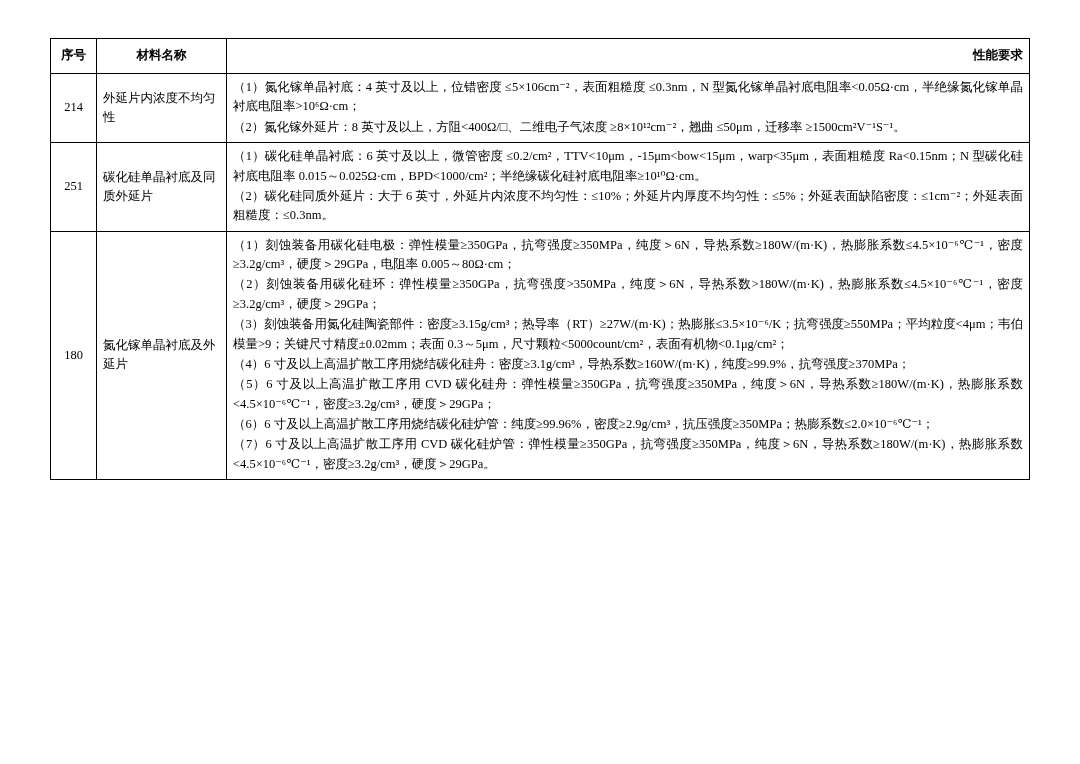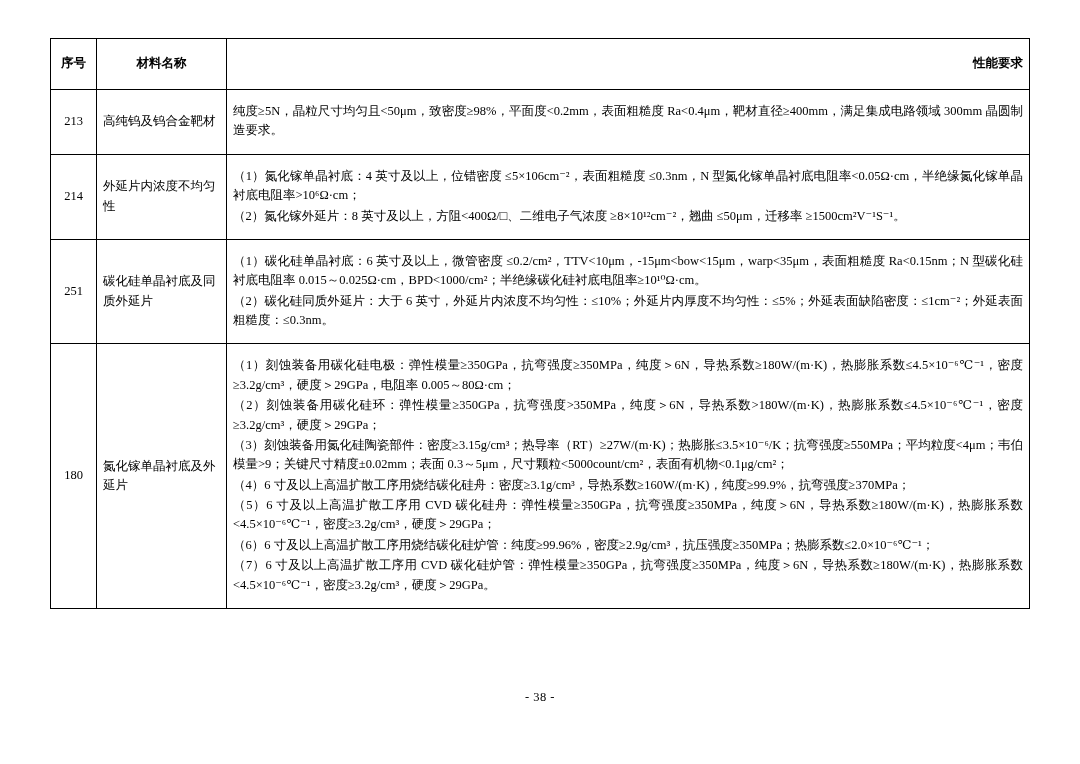--- a/index.html
+++ b/index.html
@@ -27,21 +27,21 @@
     position: absolute;
     left: 50px;
     top: 38px;
     width: 980px;
     border-collapse: collapse;
     table-layout: fixed;
   }
   table.doc-table td, table.doc-table th {
     border: 1px solid #000000;
     vertical-align: middle;
-    padding: 12px 6px;
+    padding: 4px 6px;
     font-size: 12.5px;
     line-height: 1.55;
   }
   th.col-no   { width: 46px; }
   th.col-name { width: 130px; }
   th.col-req  { width: auto; text-align: right; }
 
   thead th {
     text-align: center;
     font-weight: bold;
@@ -93,27 +93,20 @@
     </colgroup>
     <thead>
       <tr>
         <th class="col-no">序号</th>
         <th class="col-name">材料名称</th>
         <th class="col-req">性能要求</th>
       </tr>
     </thead>
     <tbody>
       <tr>
-        <td class="cell-no">213</td>
-        <td class="cell-name">高纯钨及钨合金靶材</td>
-        <td class="cell-req">
-          <p>纯度≥5N，晶粒尺寸均匀且&lt;50μm，致密度≥98%，平面度&lt;0.2mm，表面粗糙度 Ra&lt;0.4μm，靶材直径≥400mm，满足集成电路领域 300mm 晶圆制造要求。</p>
-        </td>
-      </tr>
-      <tr>
         <td class="cell-no">214</td>
         <td class="cell-name">外延片内浓度不均匀性</td>
         <td class="cell-req">
           <p>（1）氮化镓单晶衬底：4 英寸及以上，位错密度 ≤5×106cm⁻²，表面粗糙度 ≤0.3nm，N 型氮化镓单晶衬底电阻率&lt;0.05Ω·cm，半绝缘氮化镓单晶衬底电阻率&gt;10⁶Ω·cm；</p>
           <p>（2）氮化镓外延片：8 英寸及以上，方阻&lt;400Ω/□、二维电子气浓度 ≥8×10¹²cm⁻²，翘曲 ≤50μm，迁移率 ≥1500cm²V⁻¹S⁻¹。</p>
         </td>
       </tr>
       <tr>
         <td class="cell-no">251</td>
         <td class="cell-name">碳化硅单晶衬底及同质外延片</td>
@@ -131,15 +124,14 @@
           <p>（3）刻蚀装备用氮化硅陶瓷部件：密度≥3.15g/cm³；热导率（RT）≥27W/(m·K)；热膨胀≤3.5×10⁻⁶/K；抗弯强度≥550MPa；平均粒度&lt;4μm；韦伯模量&gt;9；关键尺寸精度±0.02mm；表面 0.3～5μm，尺寸颗粒&lt;5000count/cm²，表面有机物&lt;0.1μg/cm²；</p>
           <p>（4）6 寸及以上高温扩散工序用烧结碳化硅舟：密度≥3.1g/cm³，导热系数≥160W/(m·K)，纯度≥99.9%，抗弯强度≥370MPa；</p>
           <p>（5）6 寸及以上高温扩散工序用 CVD 碳化硅舟：弹性模量≥350GPa，抗弯强度≥350MPa，纯度＞6N，导热系数≥180W/(m·K)，热膨胀系数&lt;4.5×10⁻⁶℃⁻¹，密度≥3.2g/cm³，硬度＞29GPa；</p>
           <p>（6）6 寸及以上高温扩散工序用烧结碳化硅炉管：纯度≥99.96%，密度≥2.9g/cm³，抗压强度≥350MPa；热膨系数≤2.0×10⁻⁶℃⁻¹；</p>
           <p>（7）6 寸及以上高温扩散工序用 CVD 碳化硅炉管：弹性模量≥350GPa，抗弯强度≥350MPa，纯度＞6N，导热系数≥180W/(m·K)，热膨胀系数&lt;4.5×10⁻⁶℃⁻¹，密度≥3.2g/cm³，硬度＞29GPa。</p>
         </td>
       </tr>
     </tbody>
   </table>
 
-  <div class="page-number">- 38 -</div>
 
 </div>
 
 </body></html>

